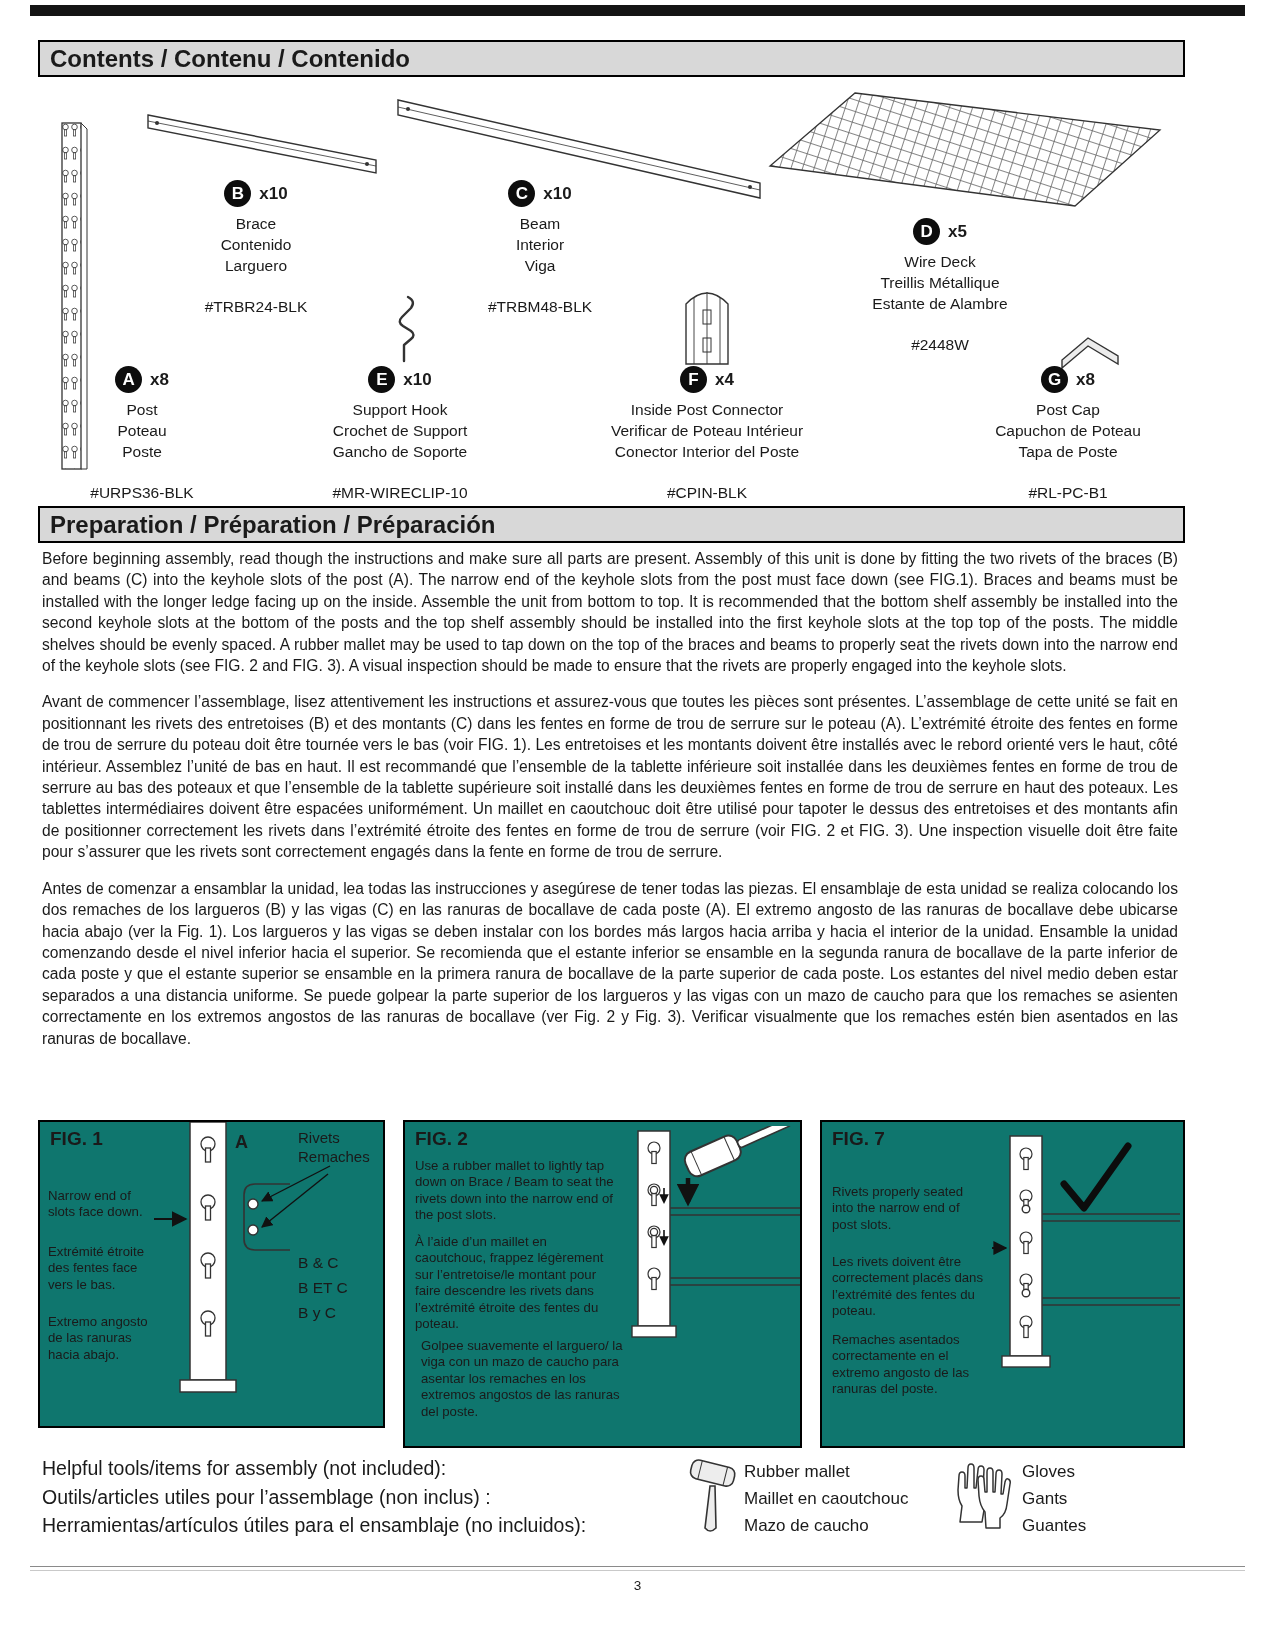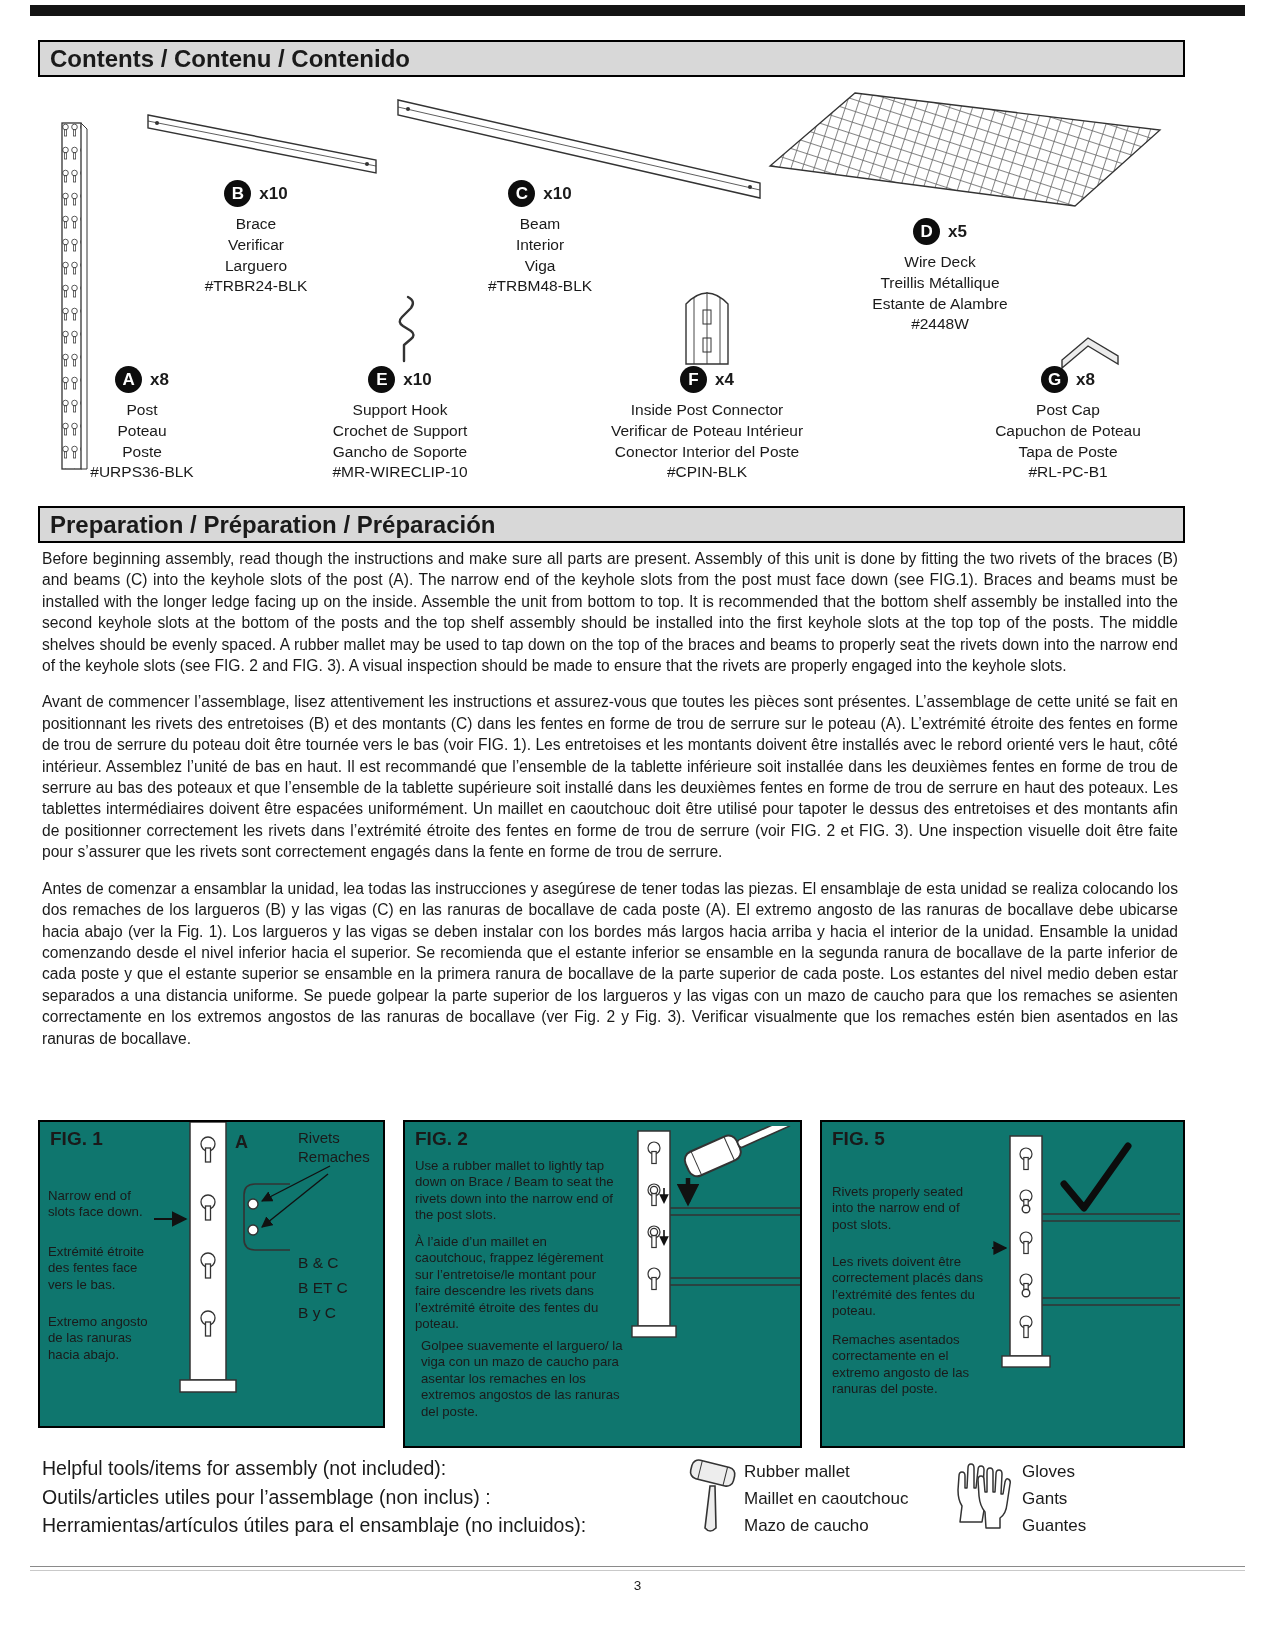--- a/index.html
+++ b/index.html
@@ -8,21 +8,21 @@
   .abs{position:absolute}
   .topbar{position:absolute;left:30px;top:5px;width:1215px;height:11px;background:#141414}
   .sec-header{position:absolute;left:38px;width:1147px;height:37px;background:#d8d8d8;border:2px solid #000;
     display:flex;align-items:center;padding:8px 10px;font-weight:700;font-size:24px}
   .part{position:absolute;text-align:center}
   .badge-row{display:flex;align-items:center;justify-content:center;gap:8px}
   .badge{width:27px;height:27px;border-radius:50%;background:#0d0d0d;color:#fff;font-weight:700;font-size:17px;
     display:flex;align-items:center;justify-content:center}
   .qty{font-weight:700;font-size:17px}
   .names{margin-top:6px;font-size:15.5px;line-height:21px}
-  .sku{margin-top:1px;font-size:15.5px}
+  .sku{margin-top:22px;font-size:15.5px}
   .paras{position:absolute;left:42px;top:548px;width:1136px;font-size:15.6px;line-height:21.4px;text-align:justify}
   .paras p{margin-bottom:15px}
   .figbox{position:absolute;border:2px solid #000;background:#0f766e}
   .fig-title{position:absolute;left:10px;top:6px;font-weight:700;font-size:19px}
   .ftext{position:absolute;font-size:13.2px;line-height:16.4px}
   .f1label{position:absolute;font-size:15px;line-height:19px}
   .f1a{position:absolute;font-weight:700;font-size:18px}
   .bc{position:absolute;font-size:15.5px;line-height:25px}
   .tools-h{position:absolute;left:42px;top:1454px;font-size:19.5px;line-height:28.5px}
   .tool-lbl{position:absolute;font-size:17px;line-height:27px}
@@ -102,21 +102,21 @@
   <div class="sku">#URPS36-BLK</div>
 </div>
 
 <div class="part" style="left:171px;top:180px;width:170px">
   <div class="badge-row">
     <span class="badge">B</span>
     <span class="qty">x10</span>
   </div>
   <div class="names">
     <div>Brace</div>
-    <div>Verificar</div>
+    <div>Contenido</div>
     <div>Larguero</div>
   </div>
   <div class="sku">#TRBR24-BLK</div>
 </div>
 
 <div class="part" style="left:455px;top:180px;width:170px">
   <div class="badge-row">
     <span class="badge">C</span>
     <span class="qty">x10</span>
   </div>
@@ -274,21 +274,21 @@
       <line x1="65" y1="16" x2="65" y2="42" stroke-width="1"></line>
       <line x1="101" y1="16" x2="101" y2="42" stroke-width="1"></line>
       <rect x="111" y="25" width="56" height="8" rx="3" stroke-width="1.6"></rect>
     </g>
 
     <line x1="58" y1="52" x2="58" y2="76" stroke="#111" stroke-width="4.5" marker-end="url(#f2b)"></line>
   </svg>
 </div>
 
 <div class="figbox" style="left:820px;top:1120px;width:365px;height:328px">
-  <div class="fig-title">FIG. 5</div>
+  <div class="fig-title">FIG. 7</div>
   <div class="ftext" style="left:10px;top:62px;width:152px">Rivets properly seated into the narrow end of post slots.</div>
   <div class="ftext" style="left:10px;top:132px;width:152px">Les rivets doivent être correctement placés dans l’extrémité des fentes du poteau.</div>
   <div class="ftext" style="left:10px;top:210px;width:152px">Remaches asentados correctamente en el extremo angosto de las ranuras del poste.</div>
   <svg class="abs" style="left:170px;top:4px" width="188" height="318" viewBox="0 0 188 318">
     <defs>
       <marker id="f3a" viewBox="0 0 10 10" refX="9" refY="5" markerWidth="7" markerHeight="7" orient="auto-start-reverse">
         <path d="M0,0 L10,5 L0,10 Z" fill="#111"></path>
       </marker>
     </defs>
 

